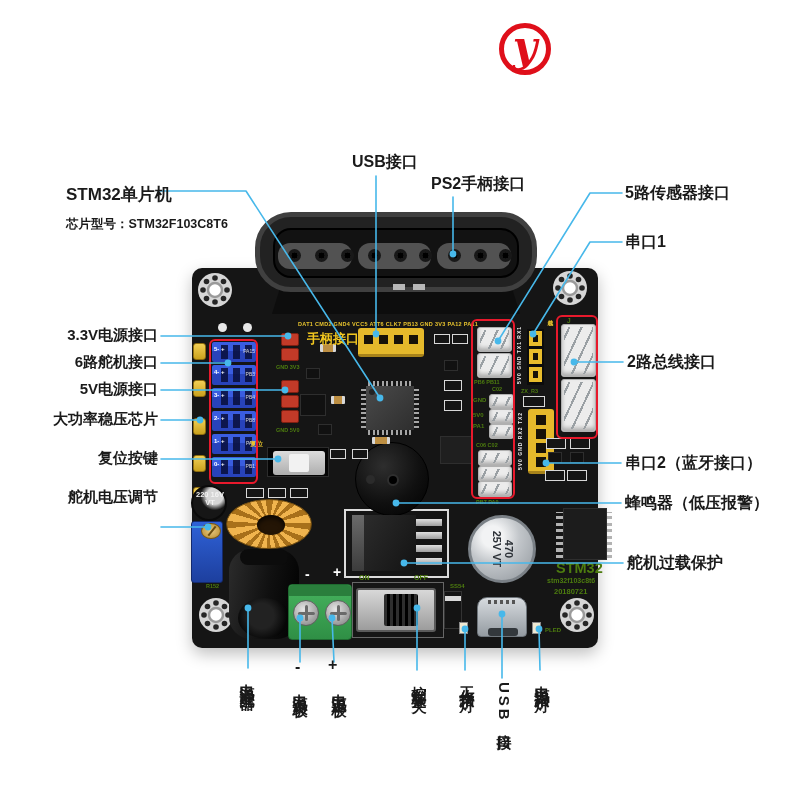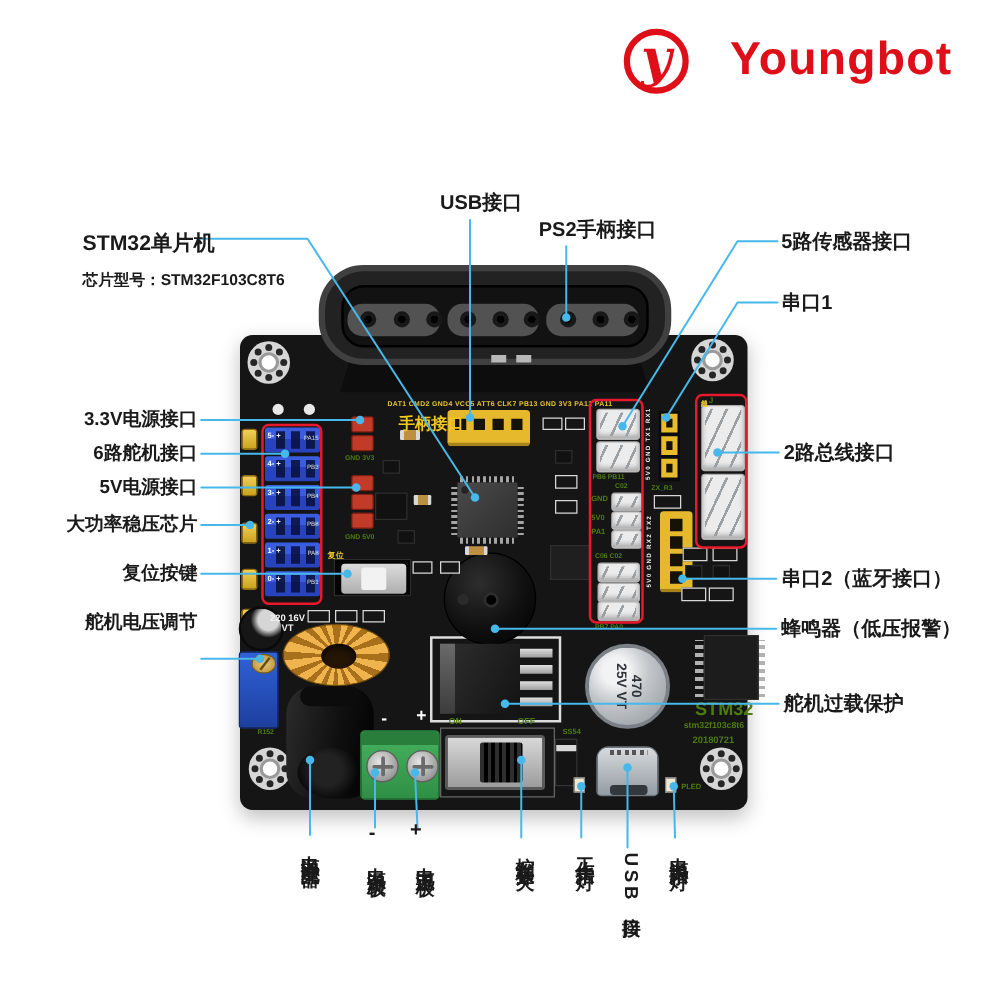--- a/index.html
+++ b/index.html
@@ -5,21 +5,21 @@
   html,body{margin:0;padding:0;background:#fff;}
   .stage{position:relative;width:800px;height:800px;background:#fff;overflow:hidden;
          font-family:"Liberation Sans","DejaVu Sans",sans-serif;}
   .ab{position:absolute;box-sizing:border-box;}
   .lbl{position:absolute;font-weight:700;color:#1a1a1a;white-space:nowrap;z-index:30;}
   .vlabel{writing-mode:vertical-rl;letter-spacing:3px;font-weight:700;font-size:15px;color:#1a1a1a;}
   .board{background:#151515;border-radius:10px;box-shadow:0 6px 16px rgba(0,0,0,.25);z-index:1;}
   .redbox{border:2.5px solid #e8192c;border-radius:6px;z-index:12;}
   svg.lines{position:absolute;left:0;top:0;z-index:20;pointer-events:none;}
   .sk{position:absolute;color:#4d7c0f;font-weight:700;white-space:nowrap;z-index:8;}
-  .ysk{color:#e8c42e;margin-left:12px;}
+  .ysk{color:#e8c42e;}
   .jst{position:absolute;background:#ececec;border:1px solid #b0b0b0;border-radius:3px;
        box-shadow:inset 0 -3px 4px rgba(0,0,0,.28);overflow:hidden;z-index:6;}
   .jst::after{content:"";position:absolute;inset:2px;
        background:repeating-linear-gradient(115deg,transparent 0 4px,#9aa0a4 4px 6px,transparent 6px 11px);}
   .srow{position:absolute;border-radius:2px;background:linear-gradient(180deg,#3a5de0 0 45%,#2843bb 45% 100%);z-index:6;}
   .srow::after{content:"";position:absolute;inset:3px 4px;
        background:repeating-linear-gradient(90deg,transparent 0 5px,rgba(8,14,58,.85) 5px 12px);}
   .sl{position:absolute;left:2px;top:4px;font-size:6px;color:#fff;font-weight:700;z-index:2;}
   .sp{position:absolute;right:1px;top:6px;font-size:5px;color:#e8e8e8;z-index:2;opacity:.9;}
   .yconn{position:absolute;background:#e5b92b;border-radius:3px;border-bottom:3px solid #a8831a;z-index:6;}
@@ -55,21 +55,20 @@
         <circle cx="20" cy="8" r="2.8" fill="#262626"></circle>
           <circle cx="28.5" cy="11.5" r="2.8" fill="#262626"></circle>
         <circle cx="20" cy="20" r="7" fill="#ffffff" stroke="#9a9a9a" stroke-width="2.5"></circle>
       </symbol>
     </defs>
   </svg>
 
   <div class="ab" style="left:499px;top:23px;width:52px;height:52px;border:5px solid #df0f1a;border-radius:50%;z-index:30;text-align:center;">
     <span style="font-family:'DejaVu Serif','Liberation Serif',serif;font-style:italic;font-weight:700;font-size:42px;color:#df0f1a;line-height:42px;display:inline-block;margin-top:-2px;">y</span>
   </div>
-  <div class="lbl" style="left:584px;top:26px;font-size:37px;color:#df0f1a;letter-spacing:1px;">Youngbot</div>
 
   <div class="ab board" style="left:192px;top:268px;width:406px;height:380px;"></div>
 
   <div class="ab" style="left:272px;top:282px;width:248px;height:32px;background:#0d0d0d;clip-path:polygon(4% 0,96% 0,100% 100%,0 100%);z-index:2;"></div>
 
   <div class="ab" style="left:255px;top:212px;width:282px;height:80px;border-radius:36px;background:#222;border:5px solid #404040;z-index:3;">
     <div class="ab" style="left:13px;top:11px;width:246px;height:50px;border-radius:18px;background:#121212;border:2px solid #000;"></div>
     <div class="ab" style="left:18px;top:26px;width:74px;height:26px;border-radius:12px;background:#525252;"></div>
     <div class="ab" style="left:98px;top:26px;width:73px;height:26px;border-radius:12px;background:#525252;"></div>
     <div class="ab" style="left:177px;top:26px;width:74px;height:26px;border-radius:12px;background:#525252;"></div>
@@ -227,21 +226,21 @@
   <div class="wbox" style="left:570px;top:438px;width:18px;height:9px;"></div>
   <div class="blk" style="left:548px;top:452px;width:12px;height:9px;"></div>
   <div class="blk" style="left:570px;top:452px;width:12px;height:9px;"></div>
   <div class="wbox" style="left:545px;top:470px;width:18px;height:9px;"></div>
   <div class="wbox" style="left:567px;top:470px;width:18px;height:9px;"></div>
   <div class="pins-v" style="left:556px;top:512px;height:46px;width:7px;background:repeating-linear-gradient(0deg,#b2b2b2 0 3px,transparent 3px 6.5px);"></div>
   <div class="pins-v" style="left:605px;top:512px;height:46px;width:7px;background:repeating-linear-gradient(0deg,#b2b2b2 0 3px,transparent 3px 6.5px);"></div>
   <div class="blk" style="left:563px;top:508px;width:42px;height:50px;background:#1c1c1c;"></div>
 
   <div class="ab" style="left:191px;top:485px;width:36px;height:36px;border-radius:50%;background:radial-gradient(circle at 68% 28%,#d6d6d6 0 26%,#161616 45%);border:2px solid #0a0a0a;z-index:7;">
-    <div class="ab" style="left:2px;top:4px;width:30px;font-size:7.5px;font-weight:700;color:#f2f2f2;line-height:1.1;text-align:center;margin-left:20px;">220 16V VT</div>
+    <div class="ab" style="left:2px;top:4px;width:30px;font-size:7.5px;font-weight:700;color:#f2f2f2;line-height:1.1;text-align:center;">220 16V VT</div>
   </div>
 
   <div class="ab" style="left:226px;top:499px;width:86px;height:50px;border-radius:50%;background:repeating-conic-gradient(#a8701a 0 10deg,#f0b44e 10deg 22deg);border:1px solid #6d4a10;z-index:6;">
     <div class="ab" style="left:30px;top:15px;width:28px;height:20px;border-radius:50%;background:#241505;box-shadow:inset 0 3px 5px rgba(0,0,0,.7);"></div>
   </div>
 
   <div class="ab" style="left:191px;top:521px;width:32px;height:62px;background:linear-gradient(180deg,#2f62d8,#1d3f9e);border:1px solid #142a6e;border-radius:3px;z-index:7;">
     <div class="ab" style="left:9px;top:1px;width:20px;height:16px;border-radius:50%;background:radial-gradient(#e8c97e,#b58a2e);border:1px solid #7a5a14;">
       <div class="ab" style="left:9px;top:1px;width:2px;height:12px;background:#6b4e12;transform:rotate(38deg);"></div>
     </div>

